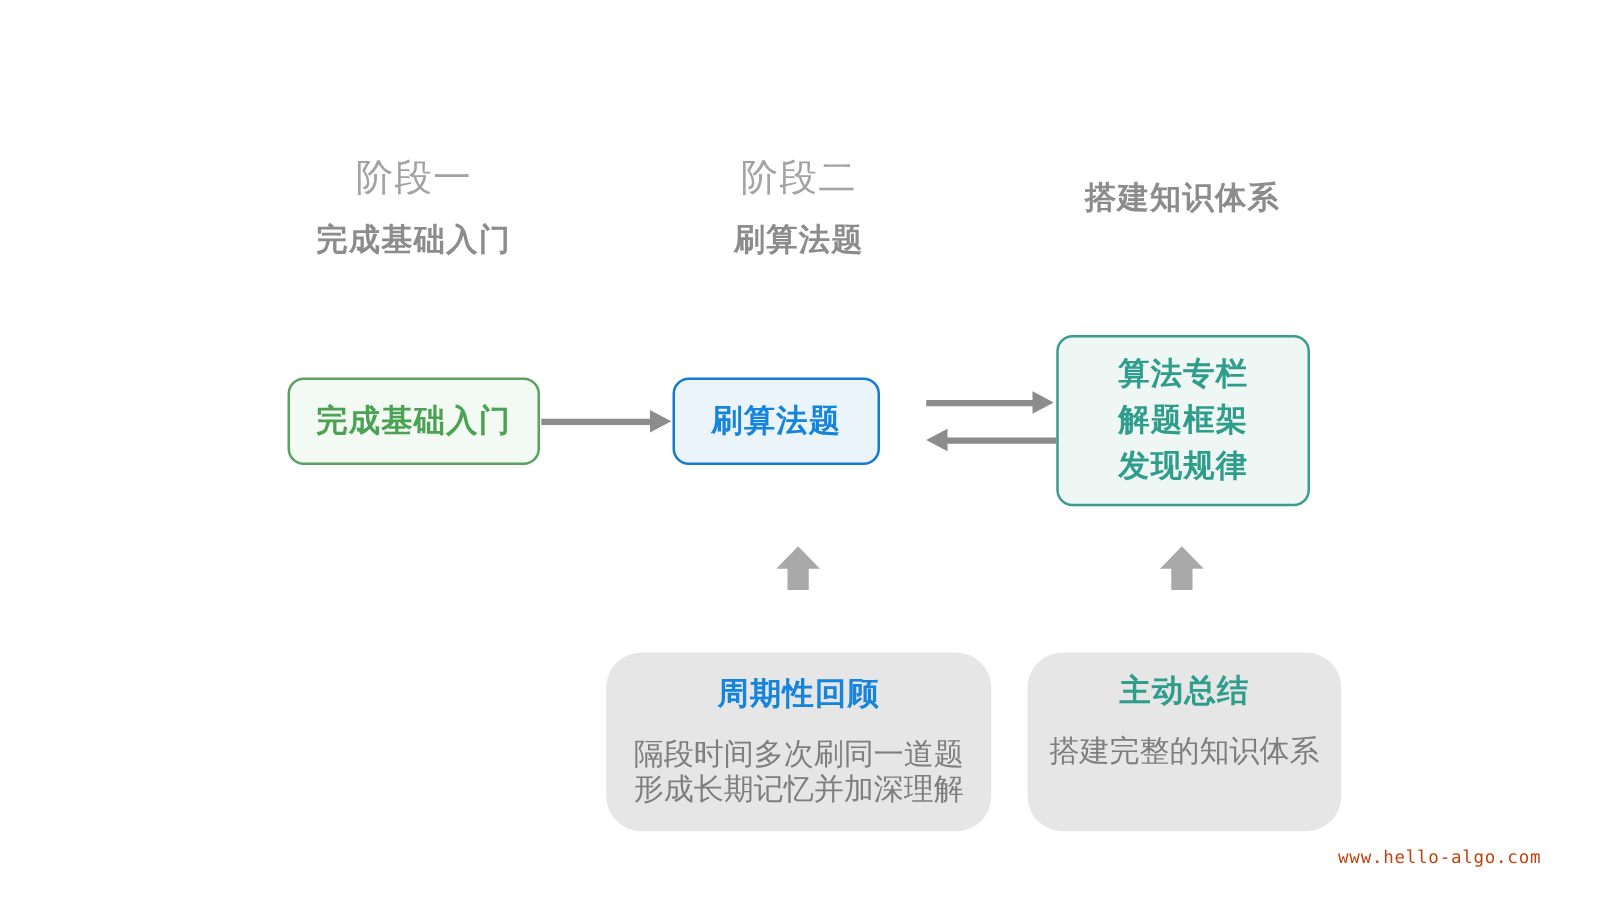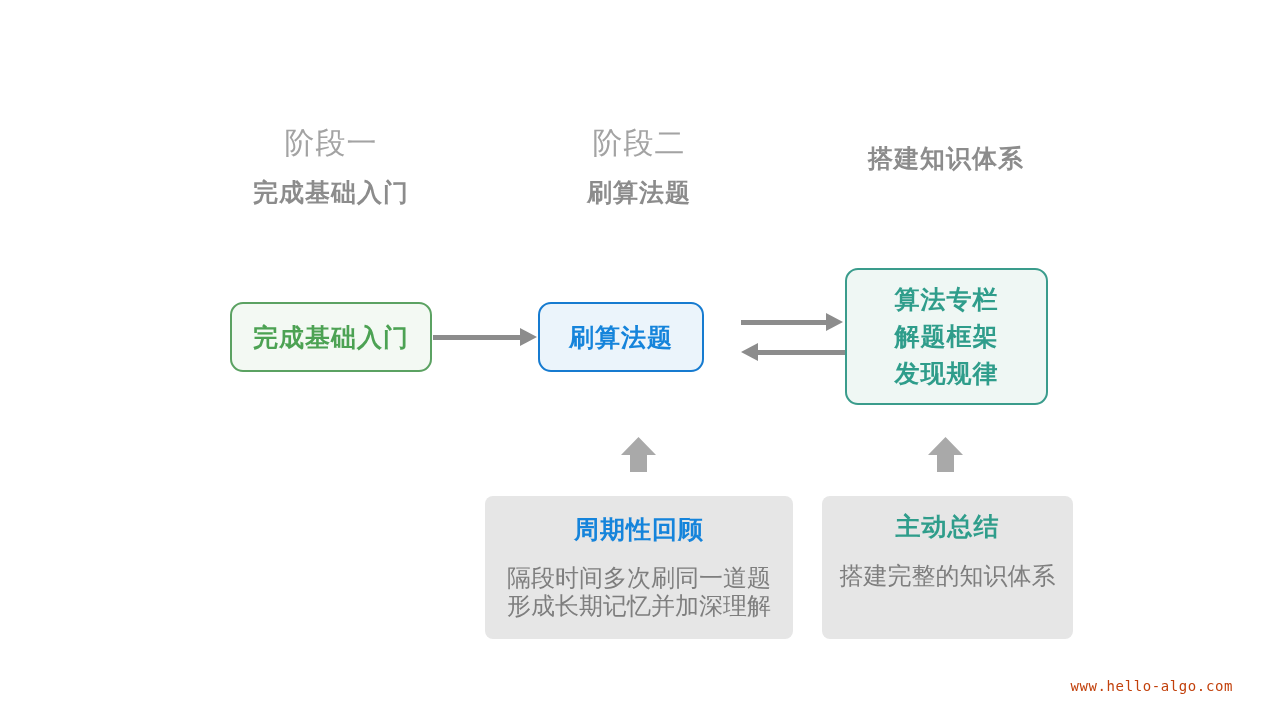--- a/index.html
+++ b/index.html
@@ -95,25 +95,25 @@
   .h-arrow.to-left  .head { left: 0;  border-right: 17px solid #8c8c8c; }
   
   .up-arrow {
     position: absolute;
     width: 35px;
     height: 35px;
   }
   
   .note {
     position: absolute;
-    top: 496px;
+    top: 522px;
     height: 143px;
     box-sizing: border-box;
     background: #e6e6e6;
-    border-radius: 8px;
+    border-radius: 28px;
     padding-top: 18px;
     text-align: center;
   }
   .note-title {
     font-size: 25px;
     line-height: 30px;
     font-weight: 700;
     letter-spacing: 1px;
   }
   .note-title.blue { color: #1584db; }

